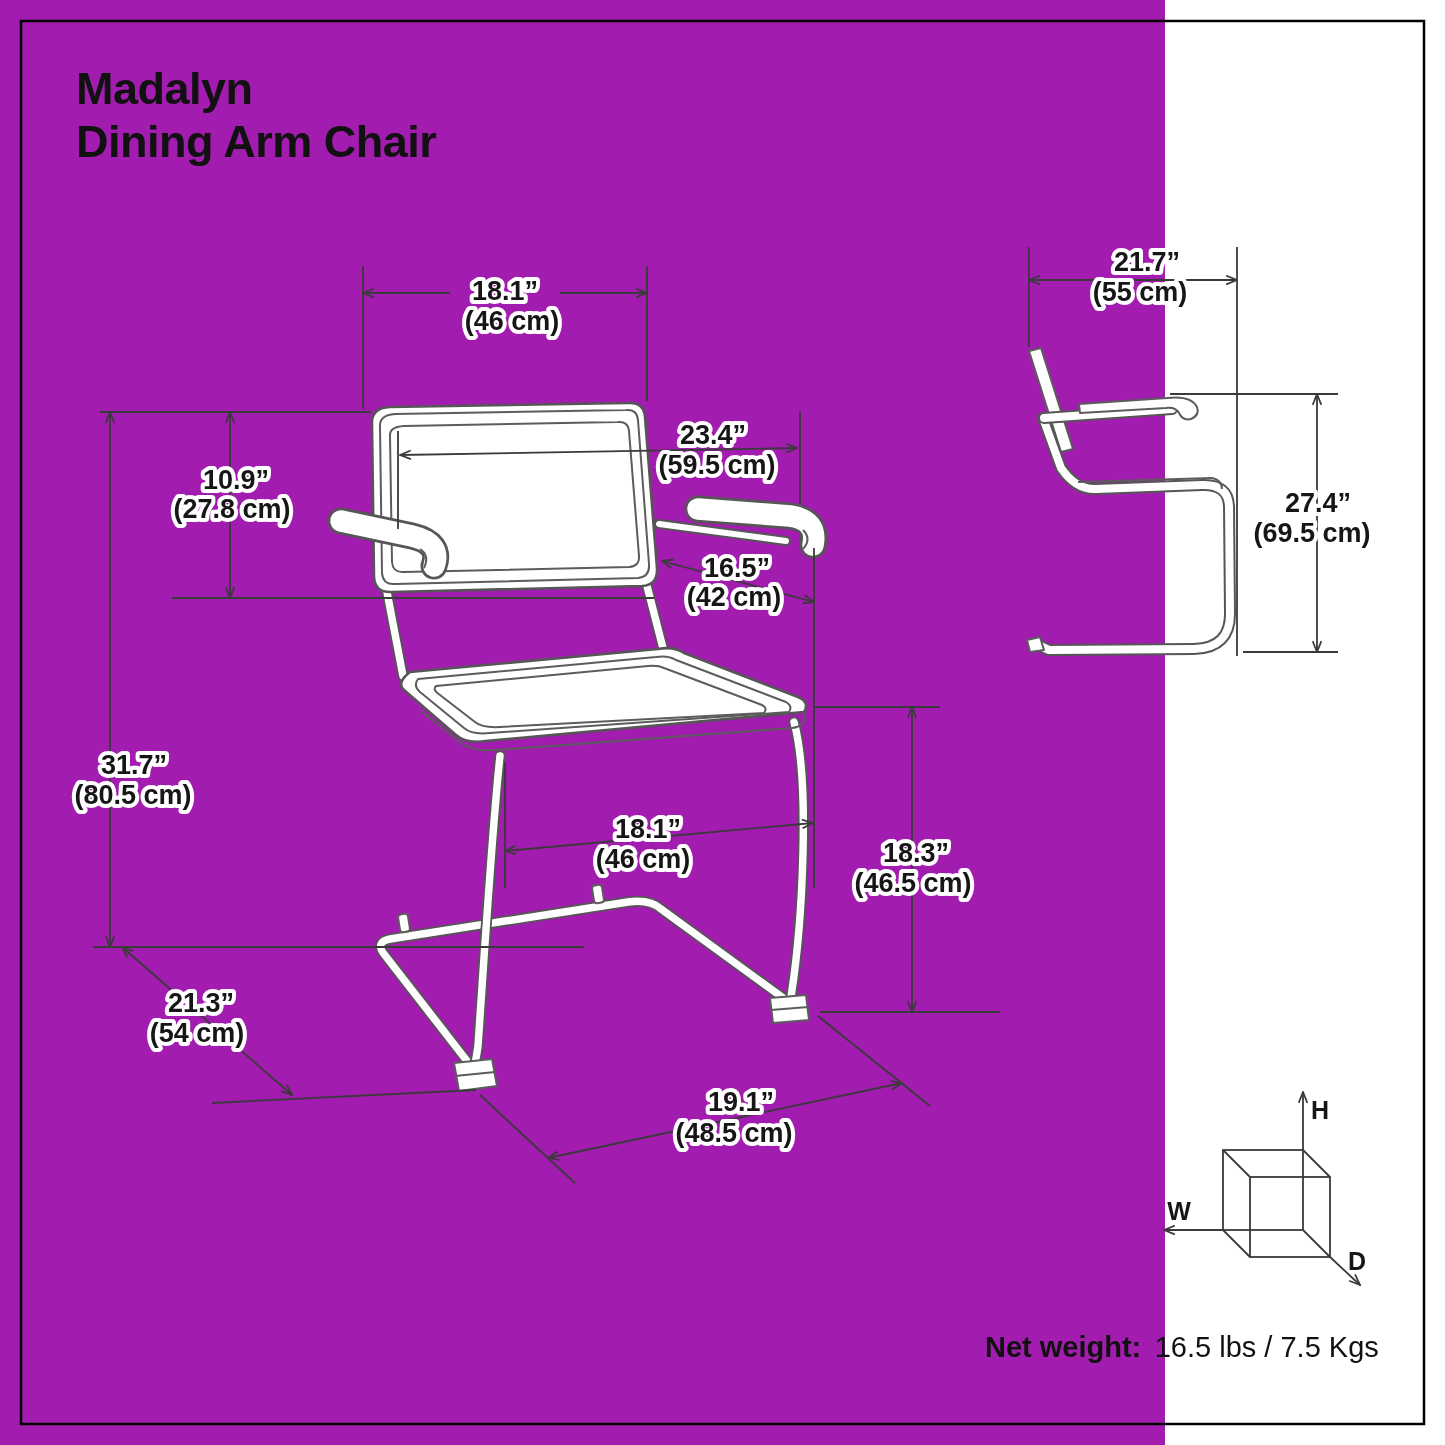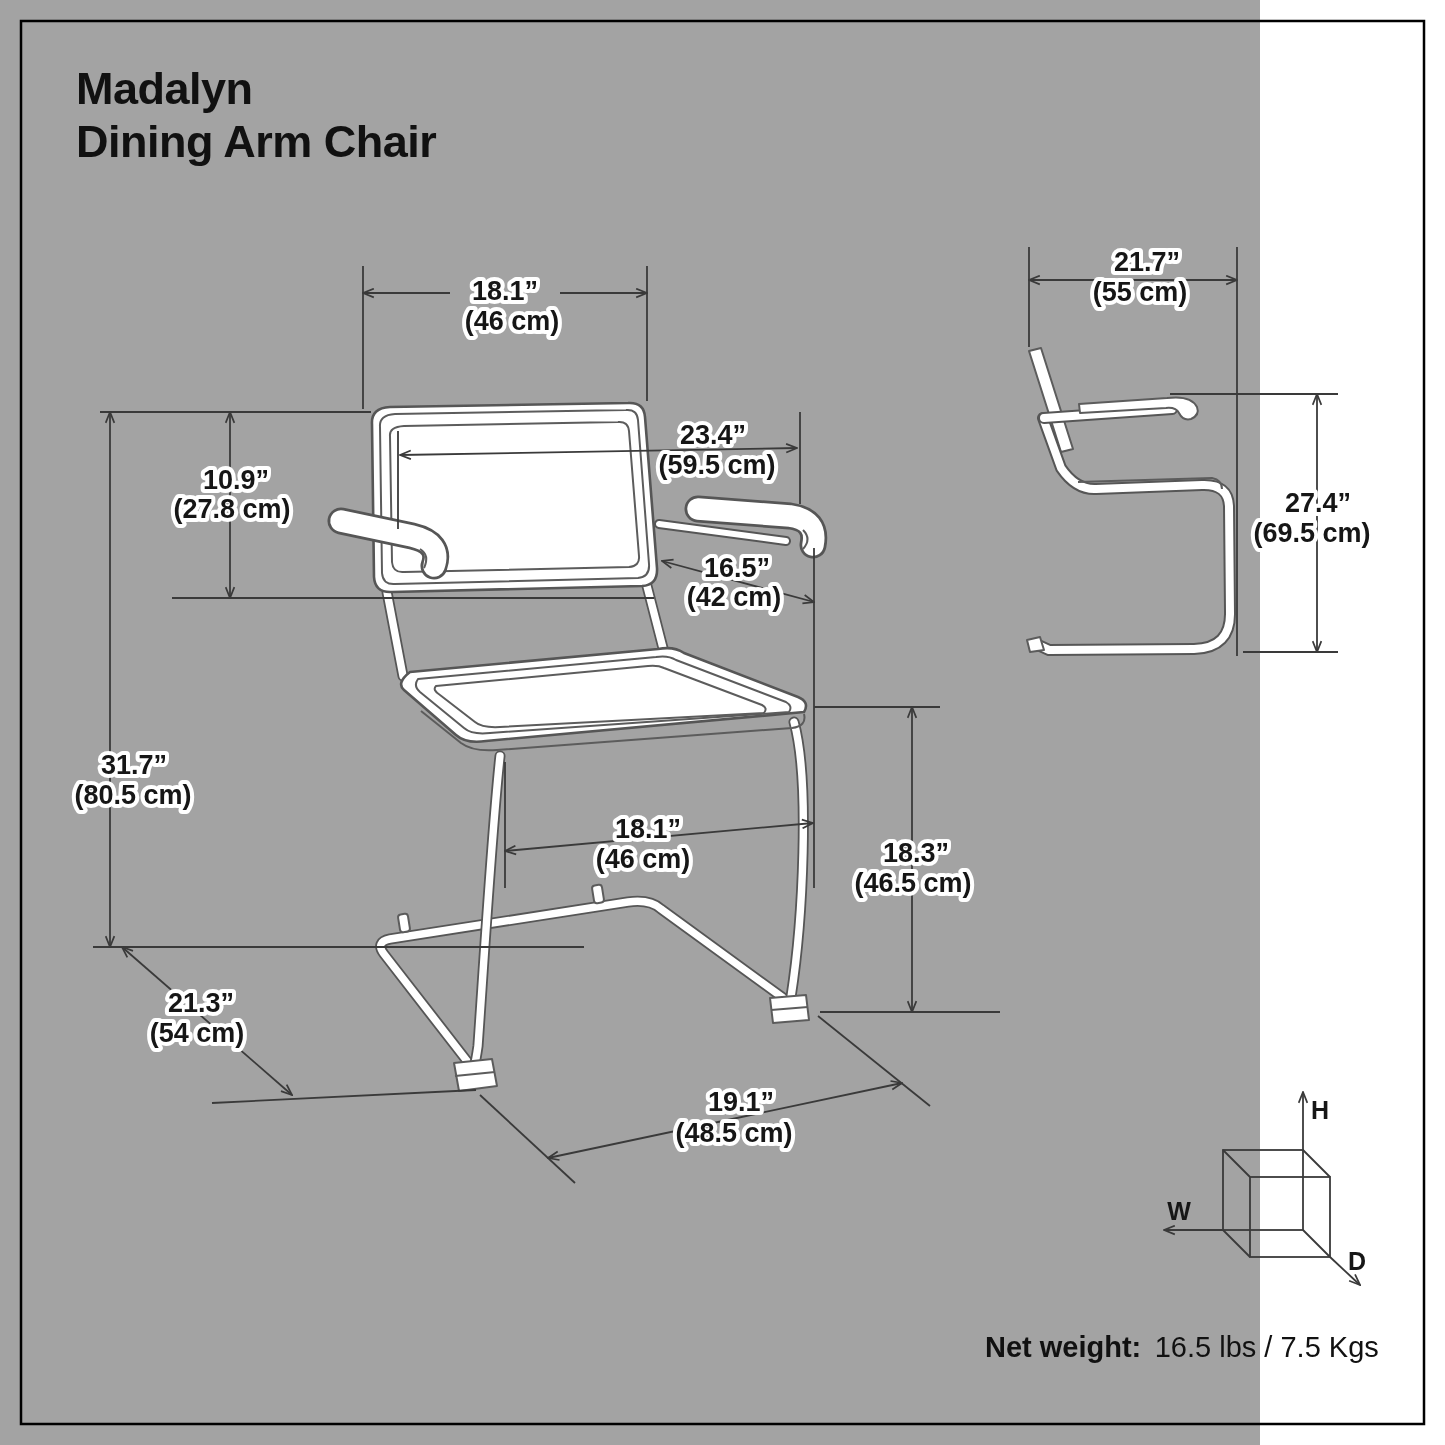--- a/index.html
+++ b/index.html
@@ -1,16 +1,16 @@
 <!DOCTYPE html>
 <html><head>
 <meta charset="utf-8">
 <style>
   html,body{margin:0;padding:0;background:#fff;}
-  .stage{position:relative;width:1260px;height:1445px;background:#a3a3a3;font-family:"Liberation Sans",sans-serif;}
+  .stage{position:relative;width:1165px;height:1445px;background:#a21caf;font-family:"Liberation Sans",sans-serif;}
   svg{display:block;}
   
   .ln{stroke:#565656;stroke-width:2.6;fill:none;stroke-linejoin:round;stroke-linecap:round;}
   .ln-thin{stroke:#5c5c5c;stroke-width:2;fill:none;stroke-linejoin:round;}
   .fillw{fill:#ffffff;}
   .t-out{stroke:#565656;stroke-width:11;fill:none;stroke-linecap:round;stroke-linejoin:round;}
   .t-in{stroke:#ffffff;stroke-width:7.4;fill:none;stroke-linecap:round;stroke-linejoin:round;}
   .a-out{stroke:#565656;stroke-width:27;fill:none;stroke-linecap:round;stroke-linejoin:round;}
   .a-in{stroke:#ffffff;stroke-width:21.5;fill:none;stroke-linecap:round;stroke-linejoin:round;}
   .b-out{stroke:#565656;stroke-width:10;fill:none;stroke-linecap:round;}

